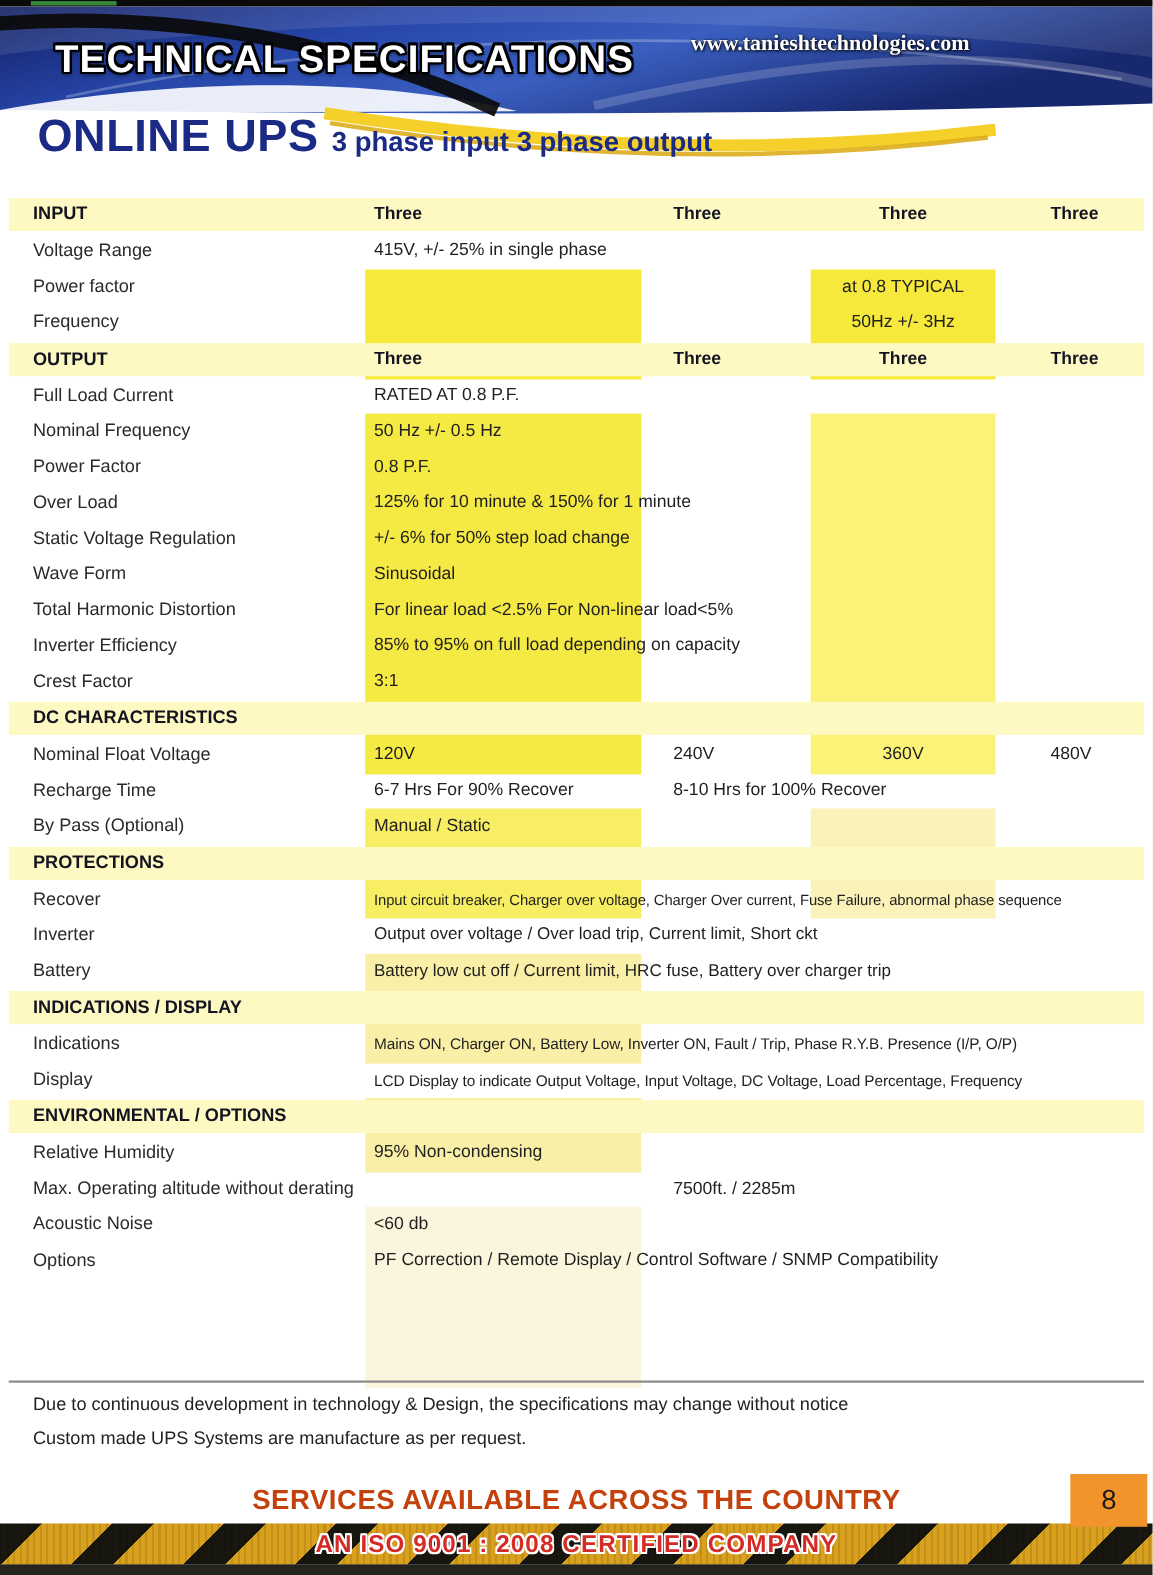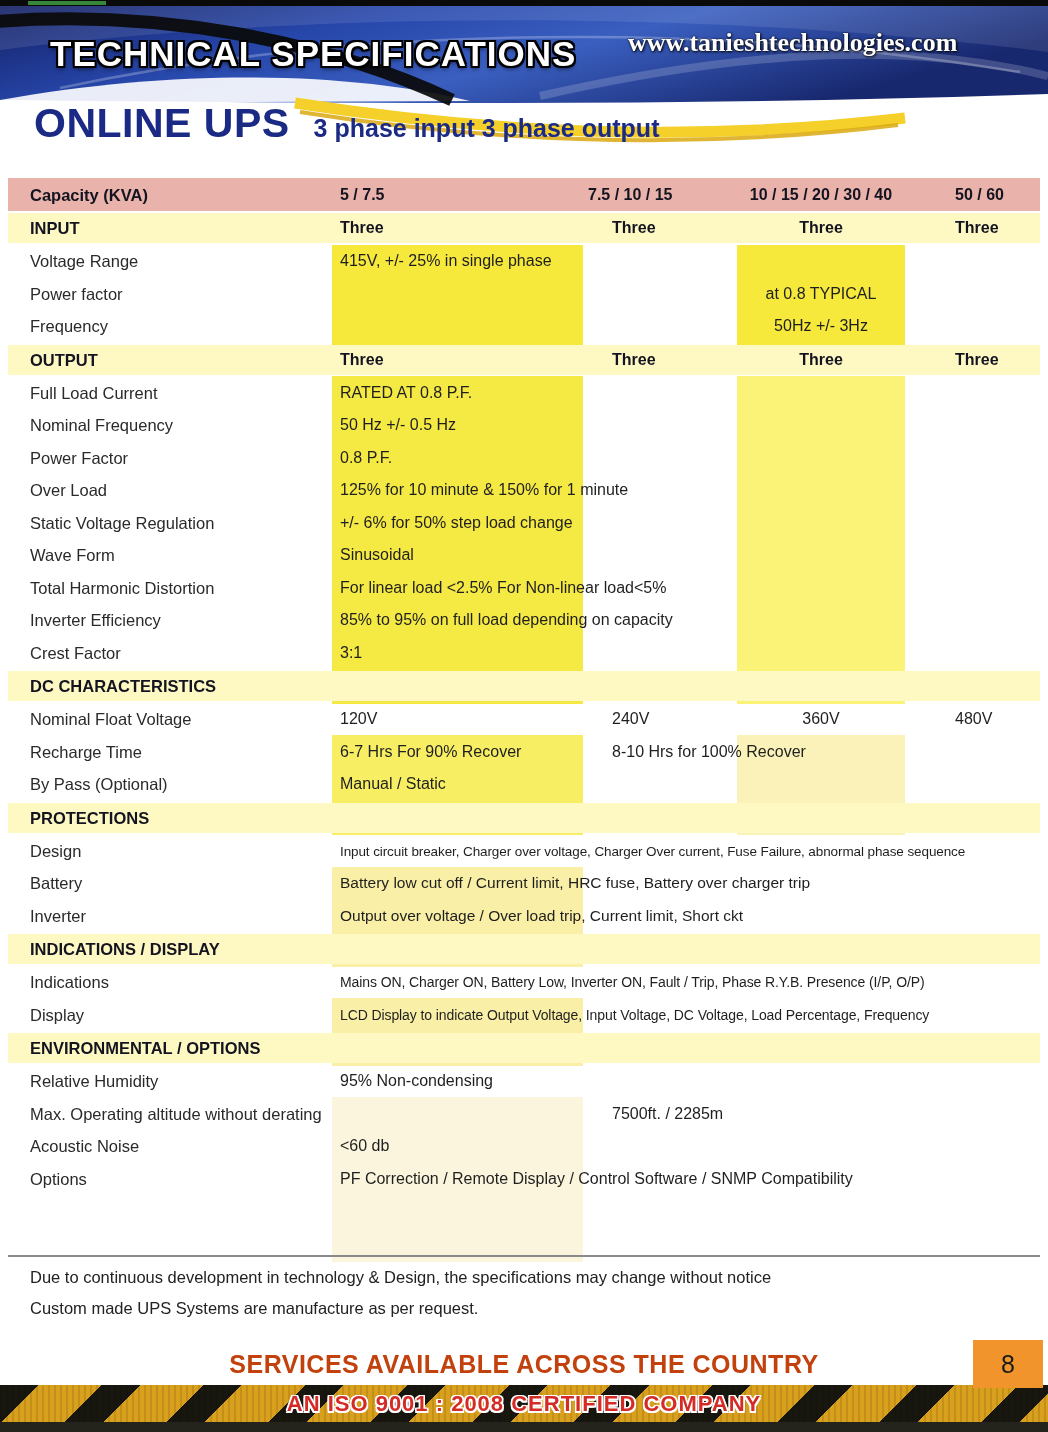--- a/index.html
+++ b/index.html
@@ -13,25 +13,25 @@
   .green-mark{position:absolute;left:28px;top:1px;width:78px;height:4px;background:#3f9d44;opacity:.85;}
   
   .banner-svg{position:absolute;left:0;top:6px;width:1048px;height:150px;}
   .banner-title{
     position:absolute;left:50px;top:34px;font-size:35px;font-weight:bold;letter-spacing:1px;
     color:#ffffff;white-space:nowrap;
     text-shadow:-2px 0 #000,2px 0 #000,0 -2px #000,0 2px #000,-2px -2px #000,2px 2px #000,2px -2px #000,-2px 2px #000,0 3px 4px rgba(0,0,0,.6);
   }
   .banner-site{
     position:absolute;left:628px;top:28px;font-family:"Liberation Serif",serif;
-    font-size:26px;font-weight:bold;color:#ffffff;white-space:nowrap;
+    font-size:20px;font-weight:bold;color:#ffffff;white-space:nowrap;
     text-shadow:1px 1px 3px #000,0 0 2px rgba(0,0,0,.8);
     text-align:right;
   }
-  .title-row{position:absolute;left:34px;top:100px;display:flex;align-items:baseline;gap:24px;white-space:nowrap;}
+  .title-row{position:absolute;left:34px;top:100px;display:flex;align-items:baseline;gap:12px;white-space:nowrap;}
   .product-title{font-size:41px;font-weight:bold;color:#1b2a85;letter-spacing:.5px;}
   .product-subtitle{font-size:25px;font-weight:bold;color:#1b2a85;text-align:center;}
   
   .spec-table{position:absolute;left:8px;top:178px;width:1032px;}
   .hl{position:absolute;z-index:0;}
   .hl-input-c2{left:324px;top:67px;width:251px;height:100px;background:#F6E93B;}
   .hl-input-c4{left:729px;top:67px;width:168px;height:100px;background:#F6E93B;}
   .hl-output-c2{left:324px;top:198px;width:251px;height:328px;background:#F5E943;}
   .hl-output-c4{left:729px;top:198px;width:168px;height:328px;background:#FBF377;}
   .hl-dc-c2{left:324px;top:557px;width:251px;height:100px;background:#F7EE63;}
@@ -121,27 +121,20 @@
     <div class="hl hl-input-c2"></div>
     <div class="hl hl-input-c4"></div>
     <div class="hl hl-output-c2"></div>
     <div class="hl hl-output-c4"></div>
     <div class="hl hl-dc-c2"></div>
     <div class="hl hl-dc-c4"></div>
     <div class="hl hl-prot-c2"></div>
     <div class="hl hl-ind-c2"></div>
     <div class="hl hl-env-c2"></div>
 
-    <div class="band">
-      <span class="cell c1 bold">Capacity (KVA)</span>
-      <span class="cell c2 bold">5 / 7.5</span>
-      <span class="cell c3h bold">7.5 / 10 / 15</span>
-      <span class="cell c4 bold">10 / 15 / 20 / 30 / 40</span>
-      <span class="cell c5 bold">50 / 60</span>
-    </div>
 
     <div class="sec-band">
       <span class="cell c1 bold">INPUT</span>
       <span class="cell c2 bold">Three</span>
       <span class="cell c3 bold">Three</span>
       <span class="cell c4 bold">Three</span>
       <span class="cell c5 bold">Three</span>
     </div>
     <div class="trow">
       <span class="cell c1">Voltage Range</span>
@@ -217,30 +210,30 @@
     </div>
     <div class="trow">
       <span class="cell c1">By Pass (Optional)</span>
       <span class="cell c2">Manual / Static</span>
     </div>
 
     <div class="sec-band">
       <span class="cell c1 bold">PROTECTIONS</span>
     </div>
     <div class="trow">
-      <span class="cell c1">Design</span>
+      <span class="cell c1">Recover</span>
       <span class="cell c2 sz135">Input circuit breaker, Charger over voltage, Charger Over current, Fuse Failure, abnormal phase sequence</span>
+    </div>
+    <div class="trow">
+      <span class="cell c1">Inverter</span>
+      <span class="cell c2 sz155">Output over voltage / Over load trip, Current limit, Short ckt</span>
     </div>
     <div class="trow">
       <span class="cell c1">Battery</span>
       <span class="cell c2 sz155">Battery low cut off / Current limit, HRC fuse, Battery over charger trip</span>
-    </div>
-    <div class="trow">
-      <span class="cell c1">Inverter</span>
-      <span class="cell c2 sz155">Output over voltage / Over load trip, Current limit, Short ckt</span>
     </div>
 
     <div class="sec-band">
       <span class="cell c1 bold">INDICATIONS / DISPLAY</span>
     </div>
     <div class="trow">
       <span class="cell c1">Indications</span>
       <span class="cell c2 sz14">Mains ON, Charger ON, Battery Low, Inverter ON, Fault / Trip, Phase R.Y.B. Presence (I/P, O/P)</span>
     </div>
     <div class="trow">

